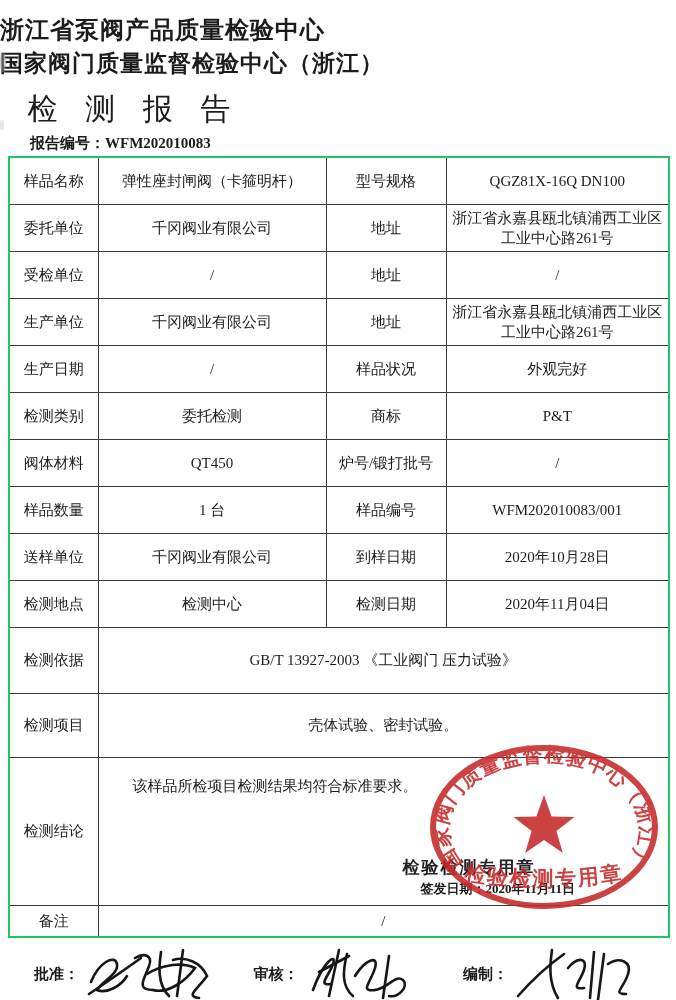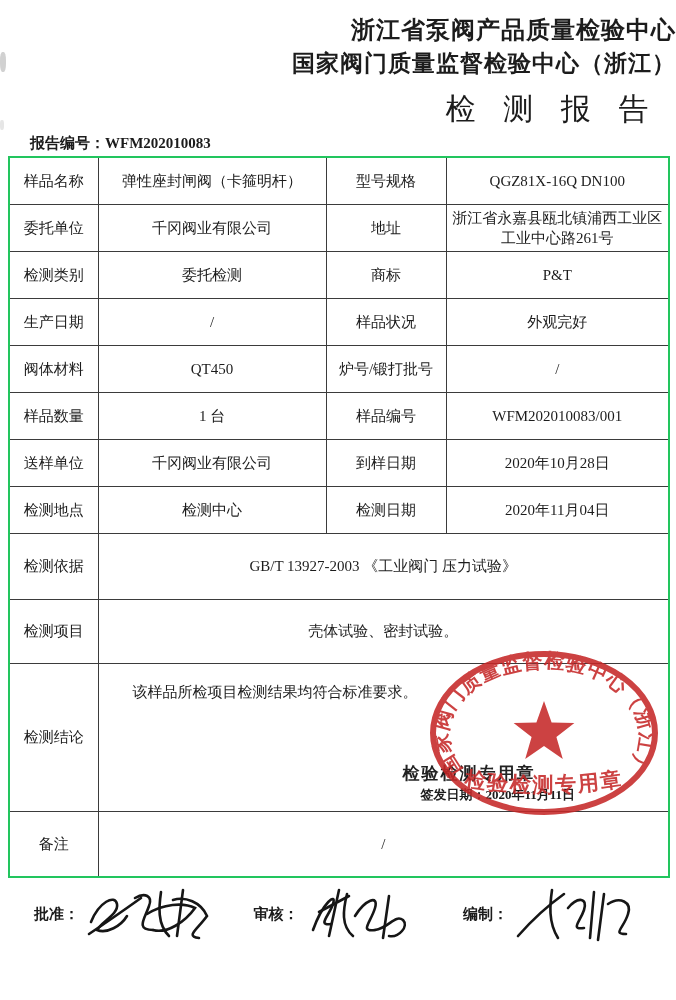--- a/index.html
+++ b/index.html
@@ -2,21 +2,21 @@
 <html><head>
 <meta charset="utf-8">
 <style>
   * { margin:0; padding:0; box-sizing:border-box; }
   html,body { background:#ffffff; }
   body {
     width:676px; height:1000px; position:relative;
     font-family:"Liberation Serif","DejaVu Serif",serif;
     color:#1c1c1c; overflow:hidden;
   }
-  .hd { text-align:right; }
+  .hd { text-align:left; }
   .title1 {
     margin-top:13px; font-family:"Liberation Sans","DejaVu Sans",sans-serif;
     font-weight:bold; font-size:24px; letter-spacing:1px; line-height:34px;
   }
   .title2 {
     font-family:"Liberation Sans","DejaVu Sans",sans-serif;
     font-weight:bold; font-size:23px; letter-spacing:1px; line-height:33px;
   }
   .report-title {
     margin-top:9px; font-family:"Liberation Sans","DejaVu Sans",sans-serif;
@@ -93,30 +93,42 @@
     <td class="lbl">型号规格</td>
     <td>QGZ81X-16Q DN100</td>
   </tr>
   <tr style="height:47px;">
     <td class="lbl">委托单位</td>
     <td>千冈阀业有限公司</td>
     <td class="lbl">地址</td>
     <td class="addr">浙江省永嘉县瓯北镇浦西工业区工业中心路261号</td>
   </tr>
   <tr style="height:47px;">
+    <td class="lbl">受检单位</td>
+    <td>/</td>
+    <td class="lbl">地址</td>
+    <td>/</td>
+  </tr>
+  <tr style="height:47px;">
+    <td class="lbl">生产单位</td>
+    <td>千冈阀业有限公司</td>
+    <td class="lbl">地址</td>
+    <td class="addr">浙江省永嘉县瓯北镇浦西工业区工业中心路261号</td>
+  </tr>
+  <tr style="height:47px;">
+    <td class="lbl">生产日期</td>
+    <td>/</td>
+    <td class="lbl">样品状况</td>
+    <td>外观完好</td>
+  </tr>
+  <tr style="height:47px;">
     <td class="lbl">检测类别</td>
     <td>委托检测</td>
     <td class="lbl">商标</td>
     <td>P&amp;T</td>
-  </tr>
-  <tr style="height:47px;">
-    <td class="lbl">生产日期</td>
-    <td>/</td>
-    <td class="lbl">样品状况</td>
-    <td>外观完好</td>
   </tr>
   <tr style="height:47px;">
     <td class="lbl">阀体材料</td>
     <td>QT450</td>
     <td class="lbl">炉号/锻打批号</td>
     <td>/</td>
   </tr>
   <tr style="height:47px;font-family:Liberation Serif, serif;">
     <td class="lbl">样品数量</td>
     <td>1 台</td>
@@ -166,21 +178,21 @@
             <path id="sealBottom" d="M 32,136 Q 120,152 208,136" fill="none"></path>
             <text font-size="21" fill="#c62828" letter-spacing="2">
               <textPath href="#sealBottom" startOffset="50%" text-anchor="middle">检验检测专用章</textPath>
             </text>
           </g>
         </svg>
       </div>
     </td>
   </tr>
 
-  <tr style="height:66px;">
+  <tr style="height:32px;">
     <td class="lbl">备注</td>
     <td colspan="3">/</td>
   </tr>
 </tbody>
   </table>
 
 <div class="footer">
   <div class="sig-group">
     <span class="sig-label">批准：</span>
     <svg class="sig-svg" width="130" height="56" viewBox="0 0 130 56">

